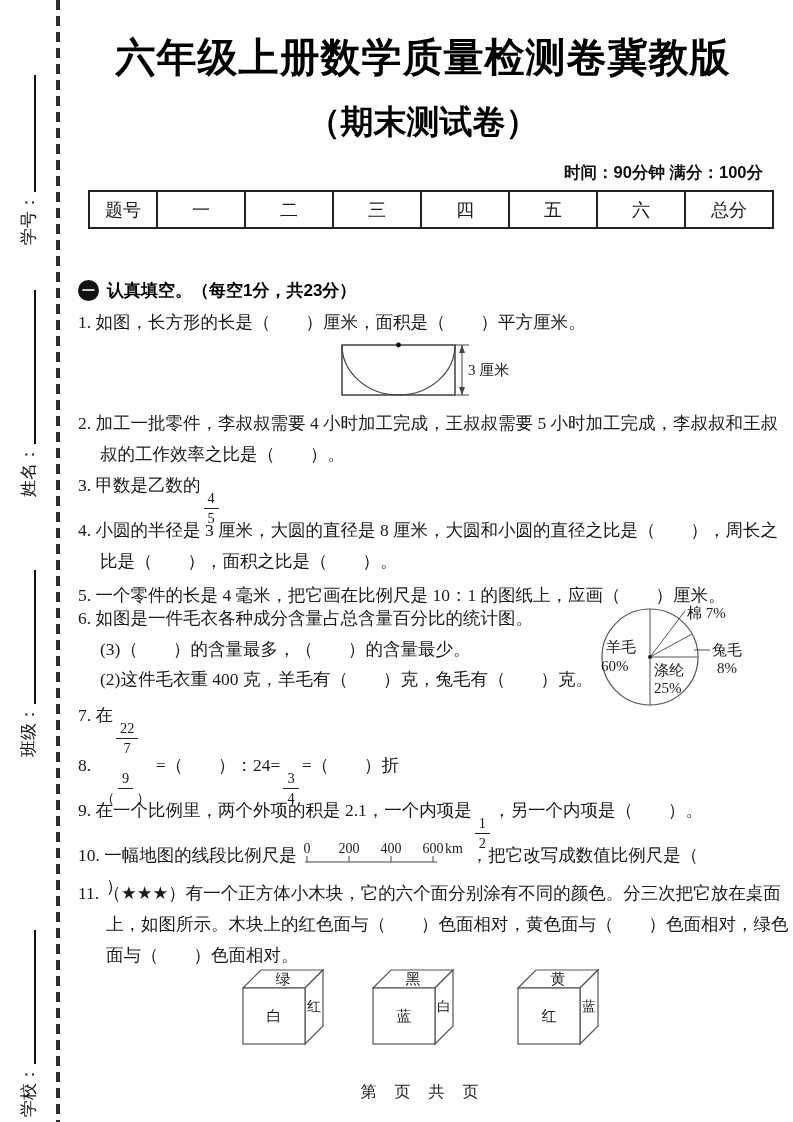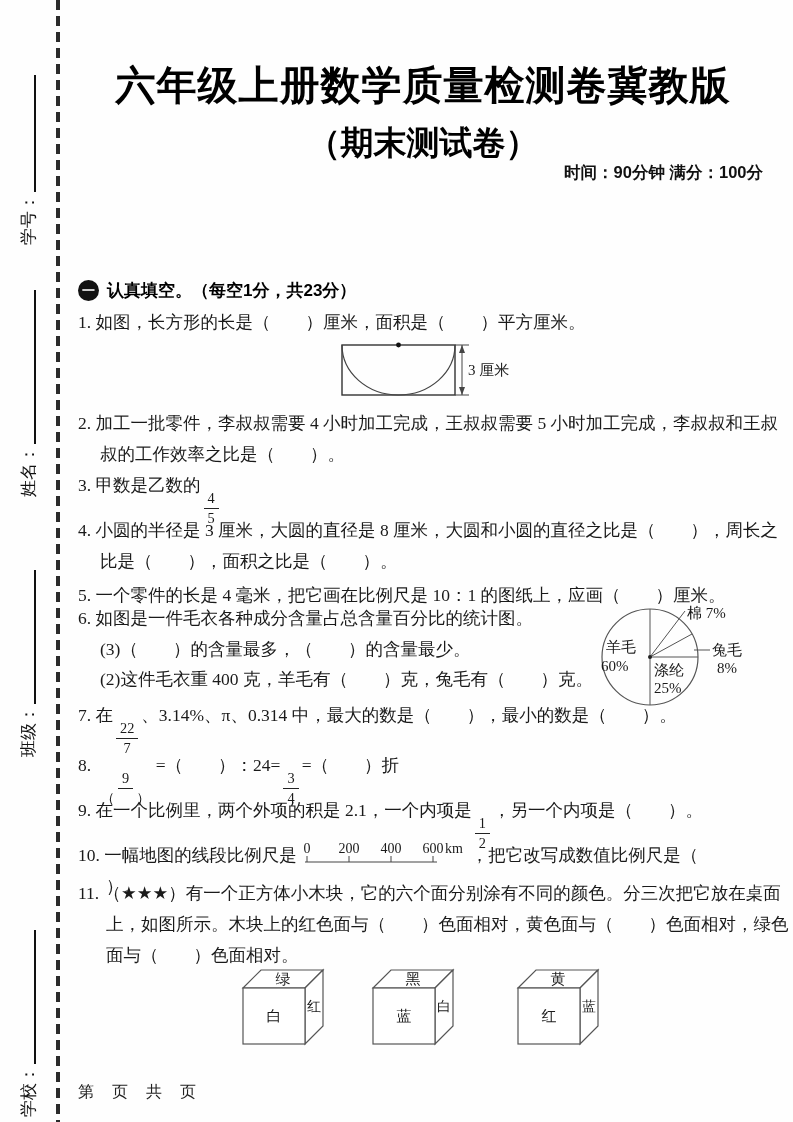--- a/index.html
+++ b/index.html
@@ -12,23 +12,23 @@
   .divider{position:absolute;left:56px;top:0;width:4px;height:1122px;
     background:repeating-linear-gradient(to bottom,#2b2b2b 0 10px,transparent 10px 16px);}
   
   .sfield{position:absolute;display:flex;align-items:flex-end;height:26px;
     transform-origin:0 0;transform:rotate(-90deg);
     font-family:"Liberation Sans","DejaVu Sans",sans-serif;font-size:17px;color:#111;}
   .sfield .slabel{white-space:nowrap;}
   .sfield .sline{flex:1;border-bottom:2px solid #111;margin-bottom:4px;margin-left:2px;}
   
   .title{position:absolute;left:78px;top:30px;width:690px;text-align:center;
-    font-family:"Liberation Sans","DejaVu Sans",sans-serif;font-weight:900;font-size:40px;letter-spacing:1px;color:#000;margin-top:28px;}
+    font-family:"Liberation Sans","DejaVu Sans",sans-serif;font-weight:900;font-size:40px;letter-spacing:1px;color:#000;}
   .subtitle{position:absolute;left:78px;top:100px;width:690px;text-align:center;
-    font-family:"Liberation Sans","DejaVu Sans",sans-serif;font-weight:900;font-size:33px;color:#000;margin-top:21px;}
+    font-family:"Liberation Sans","DejaVu Sans",sans-serif;font-weight:900;font-size:33px;color:#000;}
   .meta{position:absolute;left:78px;top:162px;width:685px;text-align:right;
     font-family:"Liberation Sans","DejaVu Sans",sans-serif;font-weight:bold;font-size:16.5px;color:#111;}
   
   .score-table{position:absolute;left:88px;top:190px;border-collapse:collapse;
     font-size:18px;text-align:center;table-layout:fixed;}
   .score-table td{border:2px solid #222;height:35px;width:86px;padding:0;}
   .score-table td.first{width:66px;}
   .score-table tr.r2 td{height:38px;}
   
   .sec{position:absolute;left:78px;top:279px;display:flex;align-items:center;gap:8px;
@@ -40,21 +40,21 @@
   .hang{padding-left:22px;text-indent:-22px;}
   .hang2{padding-left:28px;text-indent:-28px;}
   .sub{padding-left:22px;}
   .frac{display:inline-flex;flex-direction:column;align-items:center;vertical-align:-12px;
     font-size:0.82em;line-height:1.3;margin:0 3px;text-indent:0;}
   .frac .num{border-bottom:1.5px solid #222;padding:0 4px;}
   .frac .den{padding:0 2px;}
   svg text{font-family:"Liberation Serif","DejaVu Serif","DejaVu Sans",serif;fill:#1a1a1a;}
   .figsvg{position:absolute;}
   .scalebar{vertical-align:-7px;margin:0 2px;}
-  .footer{position:absolute;left:78px;top:1082px;width:690px;
+  .footer{position:absolute;left:78px;top:1082px;width:690px;text-align:center;
     font-size:16px;letter-spacing:7px;color:#222;}
 </style>
 </head>
 <body>
 
 <div class="divider"></div>
 
 <div class="sfield" style="left:14px;top:245px;width:170px;">
   <span class="slabel">学号：</span>
   <span class="sline"></span>
@@ -71,20 +71,30 @@
   <span class="slabel">学校：</span>
   <span class="sline"></span>
 </div>
 
 <div class="title">六年级上册数学质量检测卷冀教版</div>
 <div class="subtitle">（期末测试卷）</div>
 <div class="meta">时间：90分钟  满分：100分</div>
 
 <table class="score-table">
   <tbody>
+      <tr>
+    <td class="first">题号</td>
+    <td>一</td>
+    <td>二</td>
+    <td>三</td>
+    <td>四</td>
+    <td>五</td>
+    <td>六</td>
+    <td>总分</td>
+  </tr>
 </tbody>
   </table>
 
 <div class="sec">
   <span class="badge">一</span>
   <span>认真填空。（每空1分，共23分）</span>
 </div>
 
 <div class="q hang" style="top:307px;"><span>1. </span><span>如图，长方形的长是（        ）厘米，面积是（        ）平方厘米。</span></div>
 
@@ -123,21 +133,21 @@
   <circle cx="60" cy="61" r="2" fill="#222"></circle>
   <text x="97" y="22" font-size="15">棉 7%</text>
   <text x="122" y="59" font-size="15">兔毛</text>
   <text x="127" y="77" font-size="15">8%</text>
   <text x="16" y="56" font-size="15">羊毛</text>
   <text x="11" y="75" font-size="15">60%</text>
   <text x="64" y="79" font-size="15">涤纶</text>
   <text x="64" y="97" font-size="15">25%</text>
 </svg>
 
-<div class="q hang" style="top:700px;"><span>7. </span><span>在</span><span class="frac"><span class="num">22</span><span class="den">7</span></span><span>、3.14%、π、0.314 中，最大的数是（        ），最小的数是（        ）。</span></div>
+<div class="q hang" style="top:700px;"><span>7. </span><span>在</span><span class="frac"><span class="num">22</span><span class="den">7</span></span></div>
 
 <div class="q hang" style="top:750px;"><span>8. </span><span class="frac"><span class="num">9</span><span class="den">（      ）</span></span><span>=（        ）：24=</span><span class="frac"><span class="num">3</span><span class="den">4</span></span><span>=（        ）折</span></div>
 
 <div class="q hang" style="top:795px;"><span>9. </span><span>在一个比例里，两个外项的积是 2.1，一个内项是</span><span class="frac"><span class="num">1</span><span class="den">2</span></span><span>，另一个内项是（        ）。</span></div>
 
 <div class="q hang2" style="top:840px;"><span>10. </span><span>一幅地图的线段比例尺是</span><svg class="scalebar" width="170" height="28" viewBox="0 0 170 28">
       <text x="8" y="13" font-size="14" text-anchor="middle">0</text>
       <text x="50" y="13" font-size="14" text-anchor="middle">200</text>
       <text x="92" y="13" font-size="14" text-anchor="middle">400</text>
       <text x="134" y="13" font-size="14" text-anchor="middle">600</text>

